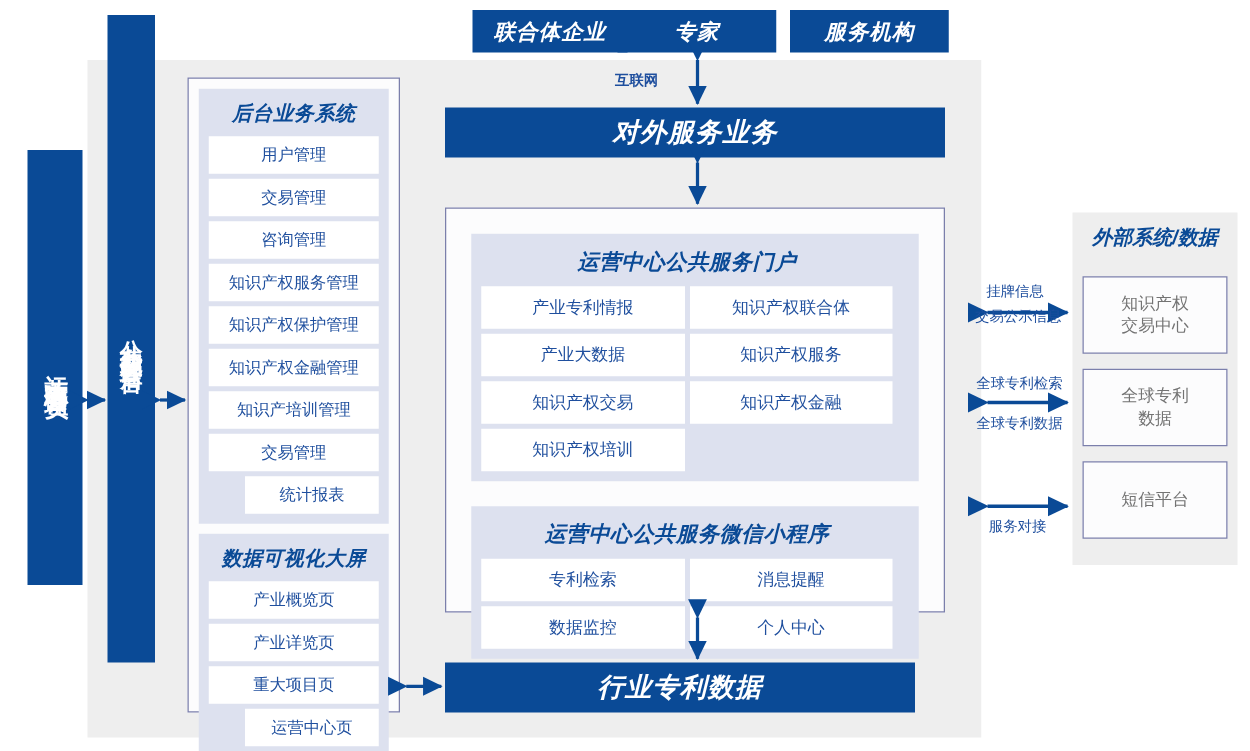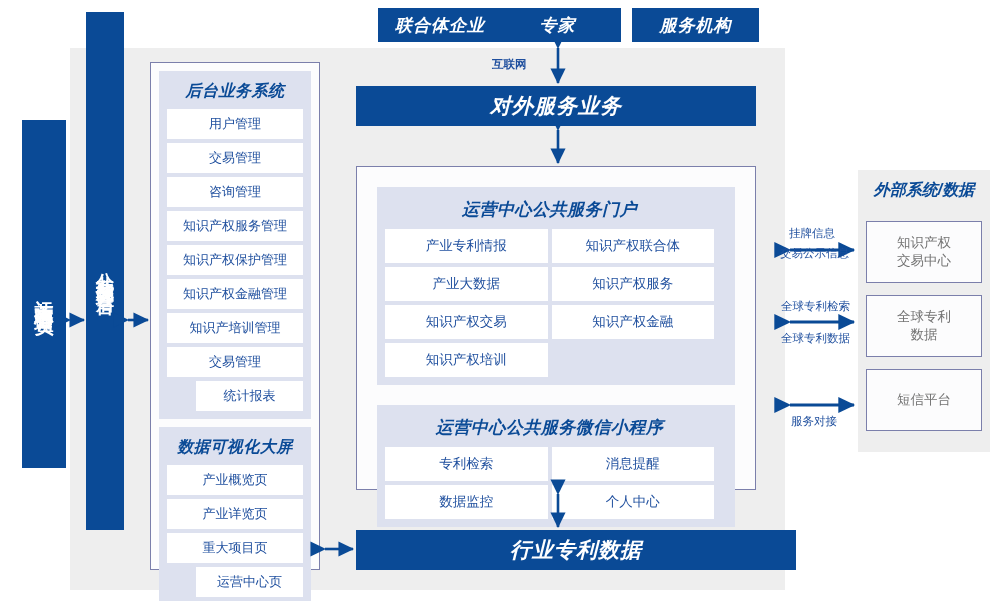--- a/index.html
+++ b/index.html
@@ -47,21 +47,21 @@
     font-size:16px;padding:4px 0 7px 0;letter-spacing:.5px;
   }
   .cell{
     background:#ffffff;color:#1f4f9e;font-size:13px;text-align:center;
     padding:6px 0;margin-bottom:4px;box-sizing:border-box;
   }
   .cell:last-child{margin-bottom:0;margin-left:29px;}
 
   
   .svc-bar{left:356px;top:86px;width:400px;height:40px;font-size:21px;}
-  .data-bar{left:356px;top:530px;width:440px;height:40px;font-size:21px;}
+  .data-bar{left:356px;top:530px;width:376px;height:40px;font-size:21px;}
 
   .centerpanel{
     position:absolute;left:356px;top:166px;width:400px;height:324px;
     background:#fcfcfd;border:1.5px solid #7b7fab;box-sizing:border-box;
   }
   .sect{background:#dde1ef;margin:20px;padding:6px 21px 8px 8px;box-sizing:border-box;}
   .sect-title{
     text-align:center;color:#0a4a96;font-weight:bold;font-style:italic;
     font-size:17px;padding:5px 0 8px 0;letter-spacing:.5px;
   }

